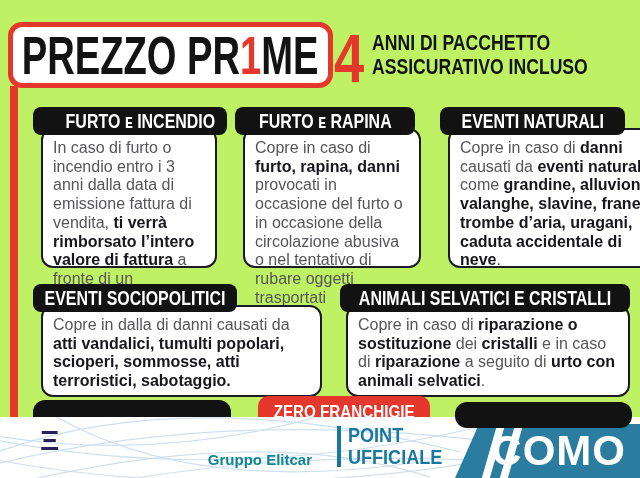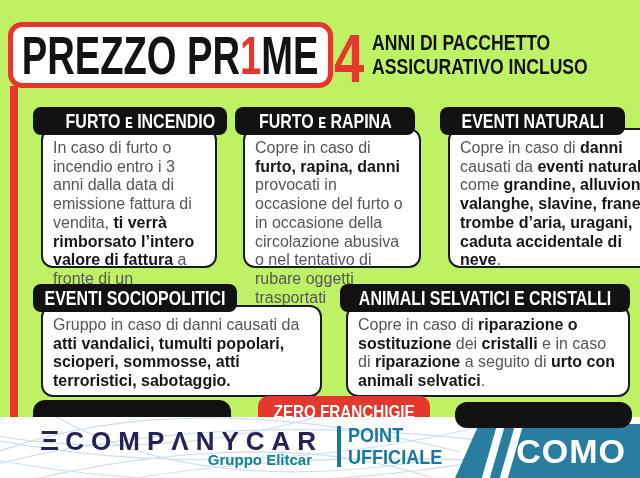--- a/index.html
+++ b/index.html
@@ -111,21 +111,21 @@
     clip-path:polygon(24px 0, 100% 0, 100% 100%, 0 100%); z-index:4;
   }
   .como-slash{
     position:absolute; top:-6px; width:8px; height:70px; background:#ffffff;
     transform:skewX(-16deg);
   }
   .como-slash.s1{left:34px;}
   .como-slash.s2{left:52px;}
   .como-text{
     position:absolute; right:14px; top:50%; transform:translateY(-50%);
-    color:#fff; font-weight:700; font-size:34px; letter-spacing:1px;
+    color:#fff; font-weight:700; font-size:42px; letter-spacing:1px;
   }
 </style>
 </head>
 <body>
 
 <div class="poster">
 
   <div class="title-box">
     <span class="title-text"><span>PREZZO PR</span><span class="one">1</span><span>ME</span></span>
   </div>
@@ -152,21 +152,21 @@
     <div class="card-head">
         <span>EVENTI NATURALI</span>
       </div>
     <div class="card-body"><span class="seg-n">Copre in caso di </span><span class="seg-b">danni</span><span class="seg-n"> causati da </span><span class="seg-b">eventi naturali</span><span class="seg-n"> come </span><span class="seg-b">grandine, alluvioni, valanghe, slavine, frane, trombe d’aria, uragani, caduta accidentale di neve</span><span class="seg-n">.</span></div>
   </div>
 
   <div class="card card4">
     <div class="card-head">
         <span>EVENTI SOCIOPOLITICI</span>
       </div>
-    <div class="card-body"><span class="seg-n">Gruppo in caso di danni causati da </span><span class="seg-b">atti vandalici, tumulti popolari, scioperi, sommosse, atti terroristici, sabotaggio.</span></div>
+    <div class="card-body"><span class="seg-n">Copre in dalla di danni causati da </span><span class="seg-b">atti vandalici, tumulti popolari, scioperi, sommosse, atti terroristici, sabotaggio.</span></div>
   </div>
   <div class="card card5">
     <div class="card-head">
         <span>ANIMALI SELVATICI E CRISTALLI</span>
       </div>
     <div class="card-body"><span class="seg-n">Copre in caso di </span><span class="seg-b">riparazione o sostituzione</span><span class="seg-n"> dei </span><span class="seg-b">cristalli</span><span class="seg-n"> e in caso di </span><span class="seg-b">riparazione</span><span class="seg-n"> a seguito di </span><span class="seg-b">urto con animali selvatici</span><span class="seg-n">.</span></div>
   </div>
 
   <div class="pill-black-left"></div>
   <div class="pill-red">
@@ -182,21 +182,20 @@
         <path d="M -20 20 Q 220 70 480 10"></path>
         <path d="M -30 38 Q 250 95 560 30"></path>
         <path d="M 0 70 Q 260 5 430 60"></path>
         <path d="M 40 -10 Q 180 80 420 45"></path>
         <path d="M -50 10 Q 150 55 350 -10"></path>
         <path d="M 60 75 Q 320 20 620 55"></path>
       </g>
     </svg>
     <div class="logo-row">
       <span class="logo-mark">Ξ</span>
-      <span class="logo-text">COMPΛNYCAR</span>
     </div>
     <div class="logo-sub">Gruppo Elitcar</div>
     <div class="point-divider"></div>
     <div class="point-block">
       <div>POINT</div>
       <div>UFFICIALE</div>
     </div>
     <div class="como-box">
       <div class="como-slash s1"></div>
       <div class="como-slash s2"></div>

